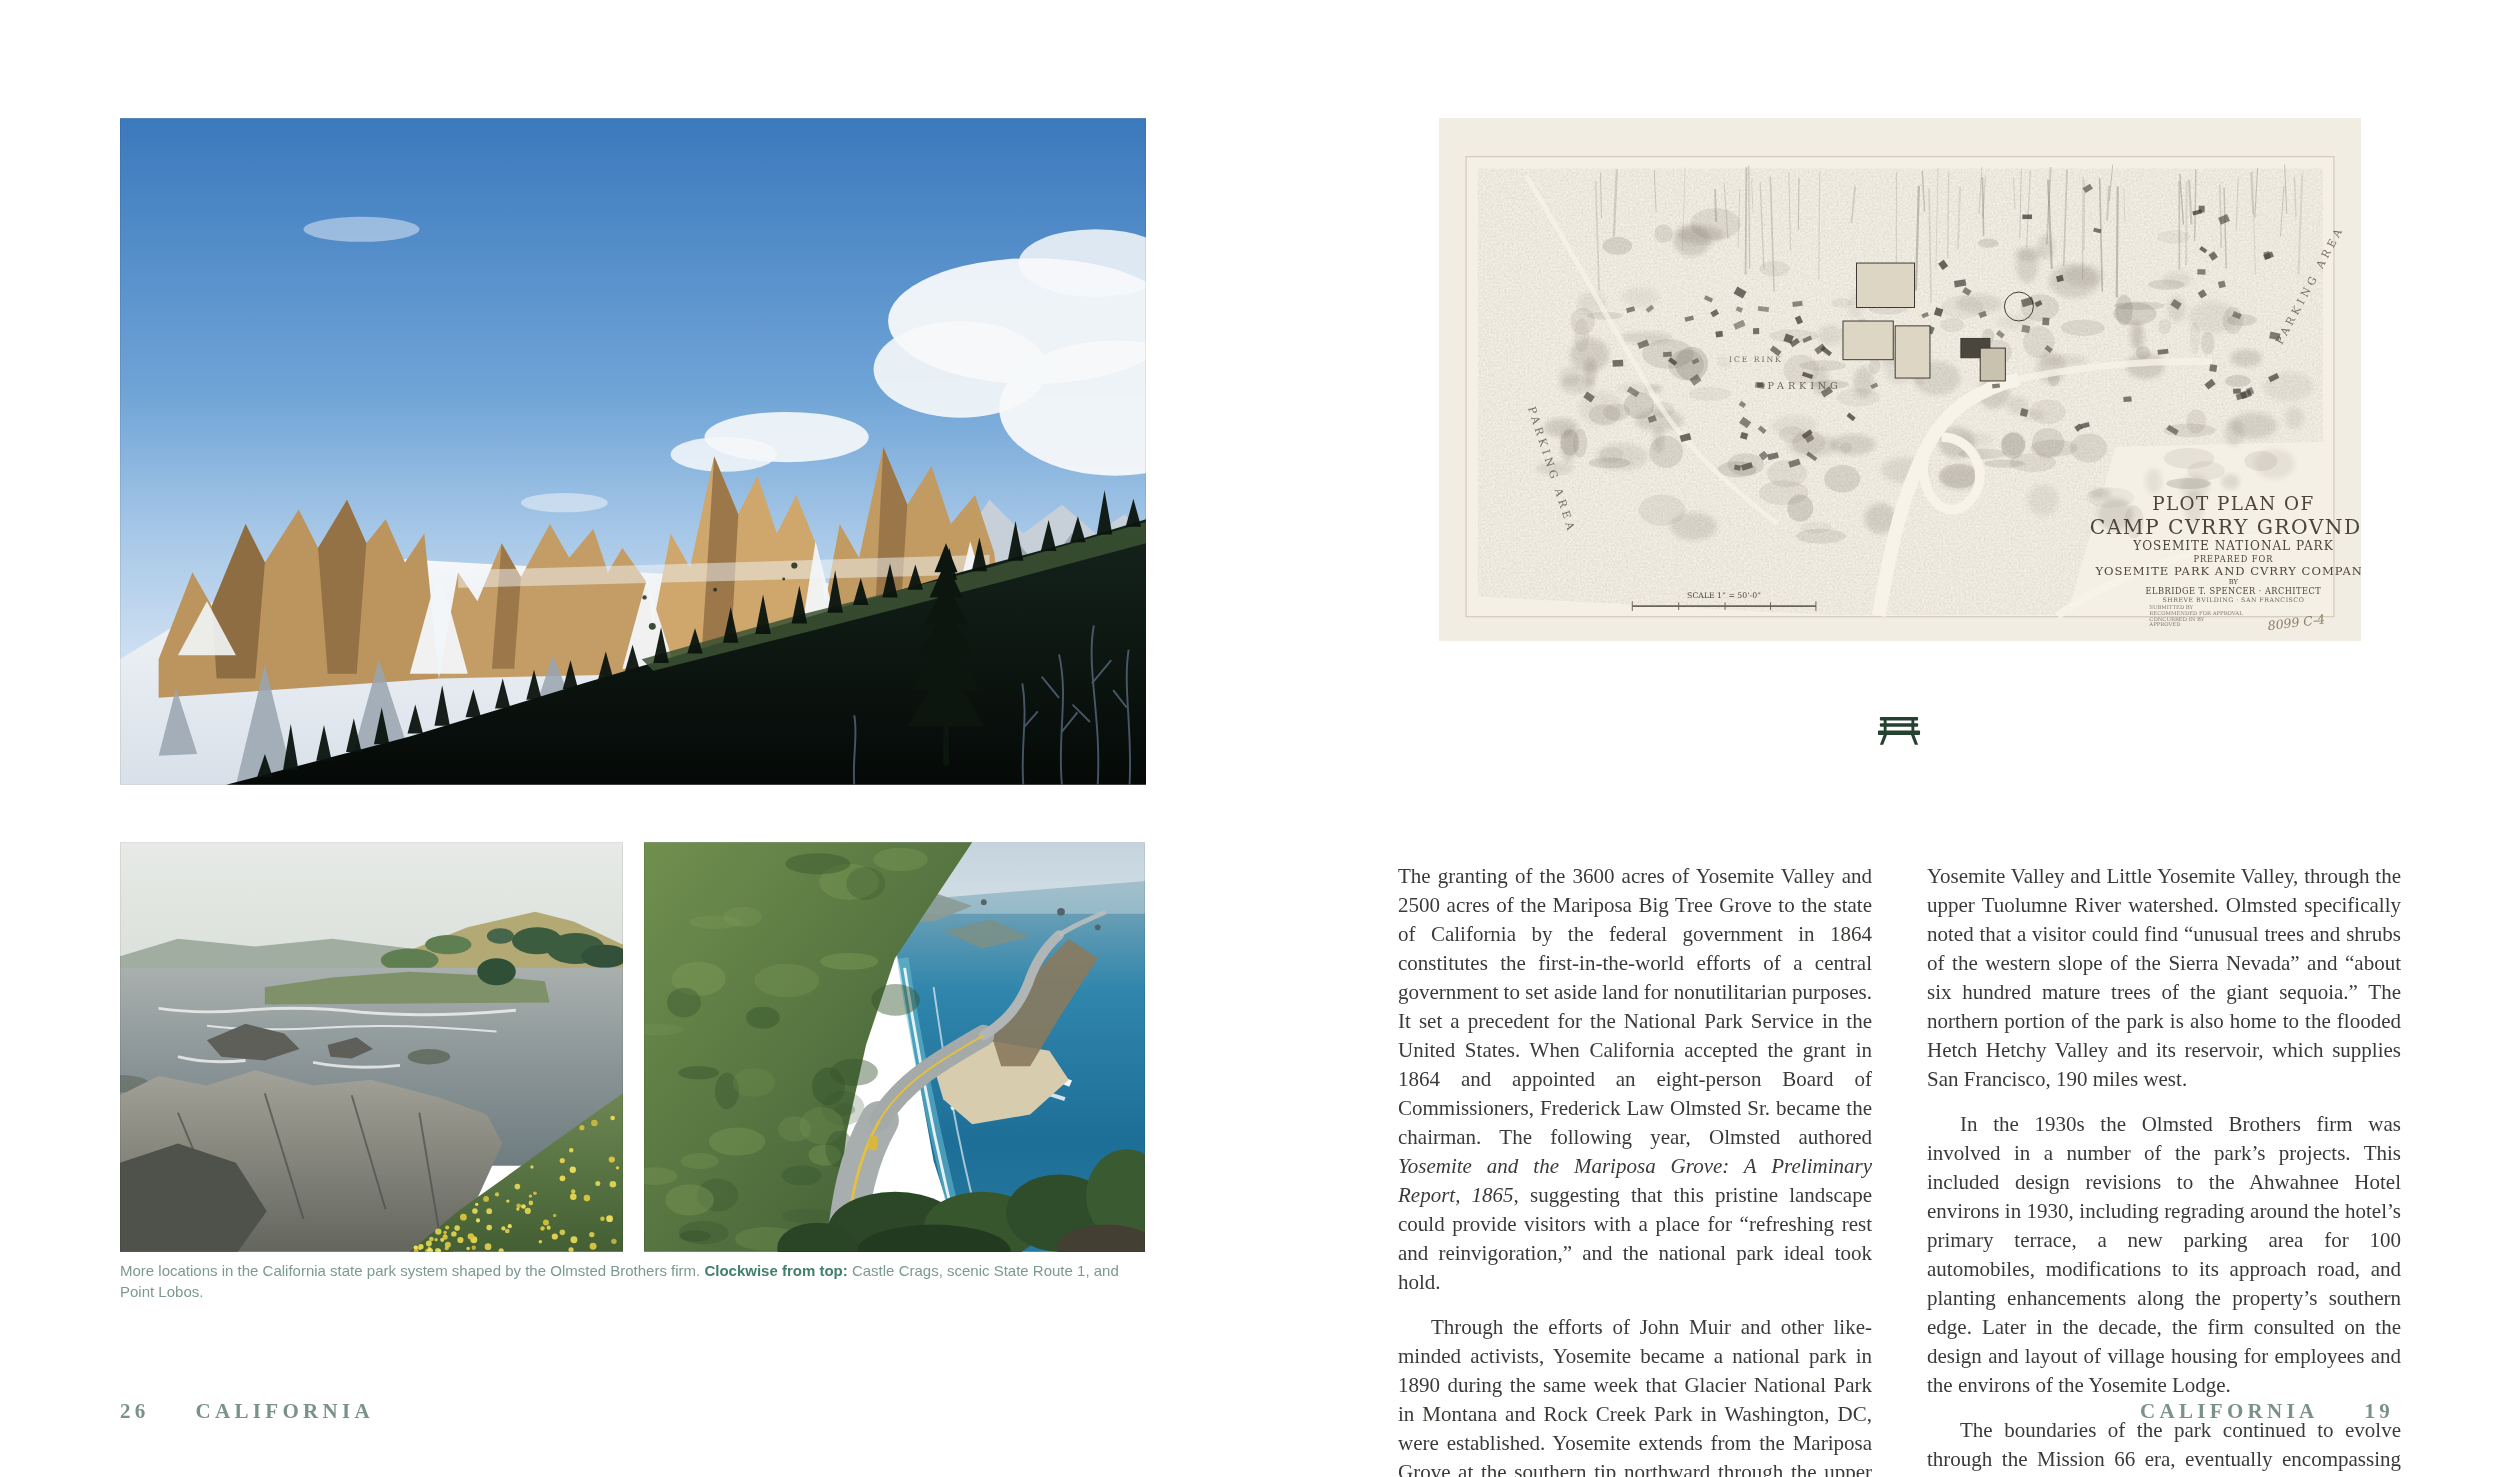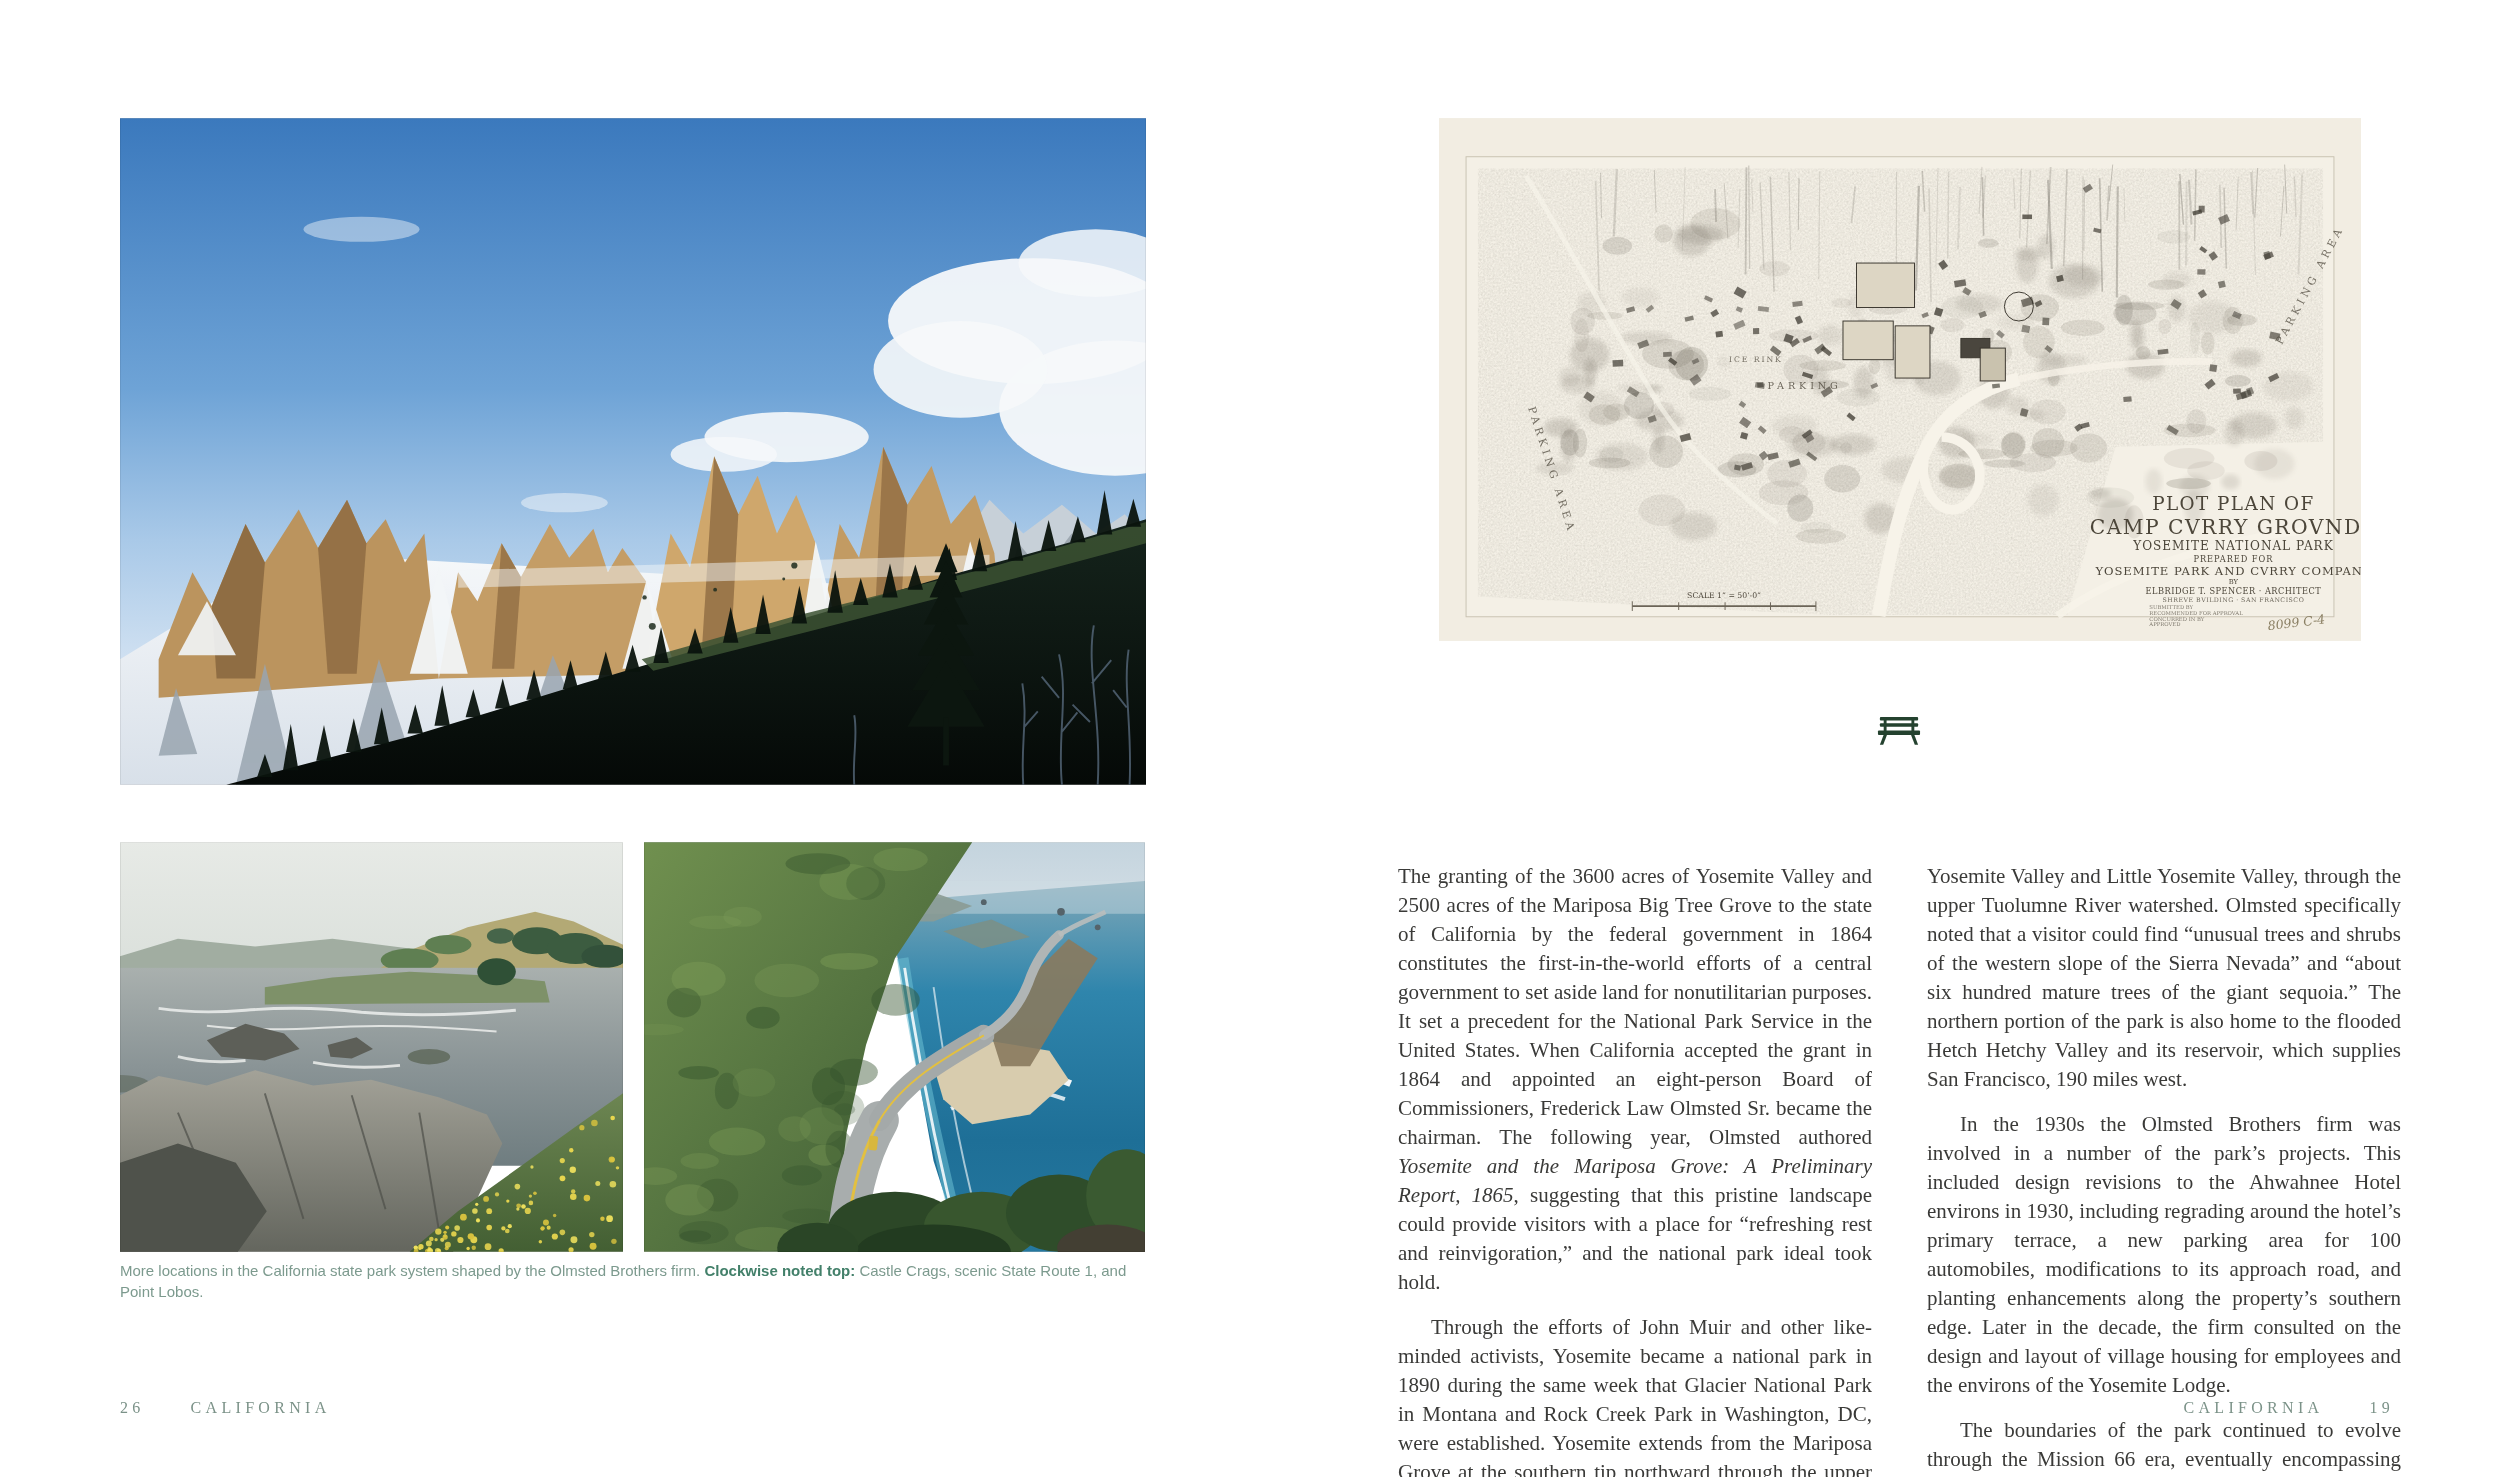--- a/index.html
+++ b/index.html
@@ -15,22 +15,22 @@
   .caption .lead-bold{font-weight:700;color:var(--capb,#43806a);}
   .section-heading{position:absolute;text-align:center;font-weight:400;
            font-size:32px;letter-spacing:4px;color:var(--head,#2d4f3b);
            font-family:"Liberation Serif",serif;white-space:nowrap;}
   .bench{position:absolute;}
   .article{position:absolute;display:flex;gap:23px;color:var(--body,#3a3a38);}
   .article .col{width:506px;font-size:21px;line-height:29px;text-align:justify;}
   .article p{margin:16px;}
   .article p.indent{text-indent:33px;}
   .article em{font-style:italic;}
-  .footer{position:absolute;font-size:16px;letter-spacing:4.3px;
-          color:var(--foot,#7b9288);font-family:"Liberation Serif",serif;white-space:nowrap;}
+  .footer{position:absolute;font-size:21px;letter-spacing:4.3px;
+          color:var(--foot,#7b9288);font-family:"Liberation Serif",serif;white-space:nowrap;font-weight:bold;}
   .footer .gap{display:inline-block;width:46px;}
   .plan-text{font-family:"DejaVu Serif",serif;fill:#4c463a;}
   .plan-hand{font-family:"DejaVu Serif",serif;font-style:italic;fill:#8a7f63;}
 </style>
 </head>
 <body>
 
 <div class="spread">
 
   <div class="page" id="left-page">
@@ -377,21 +377,21 @@
           <ellipse cx="430" cy="384" rx="55" ry="40" fill="#2f4d2a"></ellipse>
           <ellipse cx="500" cy="366" rx="42" ry="48" fill="#3a5a31"></ellipse>
           <ellipse cx="300" cy="424" rx="80" ry="28" fill="#223b20"></ellipse>
           <ellipse cx="480" cy="420" rx="52" ry="24" fill="#433f33"></ellipse>
           <ellipse cx="180" cy="420" rx="42" ry="26" fill="#2a4526"></ellipse>
         </g>
       </svg>
     </figure>
 
     <div class="caption" style="left:120px;top:1260px;width:1026px;">
-      <span>More locations in the California state park system shaped by the Olmsted Brothers firm. </span><span class="lead-bold">Clockwise noted top:</span><span> Castle Crags, scenic State Route 1, and Point Lobos.</span>
+      <span>More locations in the California state park system shaped by the Olmsted Brothers firm. </span><span class="lead-bold">Clockwise from top:</span><span> Castle Crags, scenic State Route 1, and Point Lobos.</span>
     </div>
 
     <div class="footer" style="left:120px;top:1399px;">
       <span>26</span><span class="gap"></span><span>CALIFORNIA</span>
     </div>
   </div>
 
   <div class="page" id="right-page">
 
     <figure style="left:183px;top:118px;width:922px;height:523px;">

